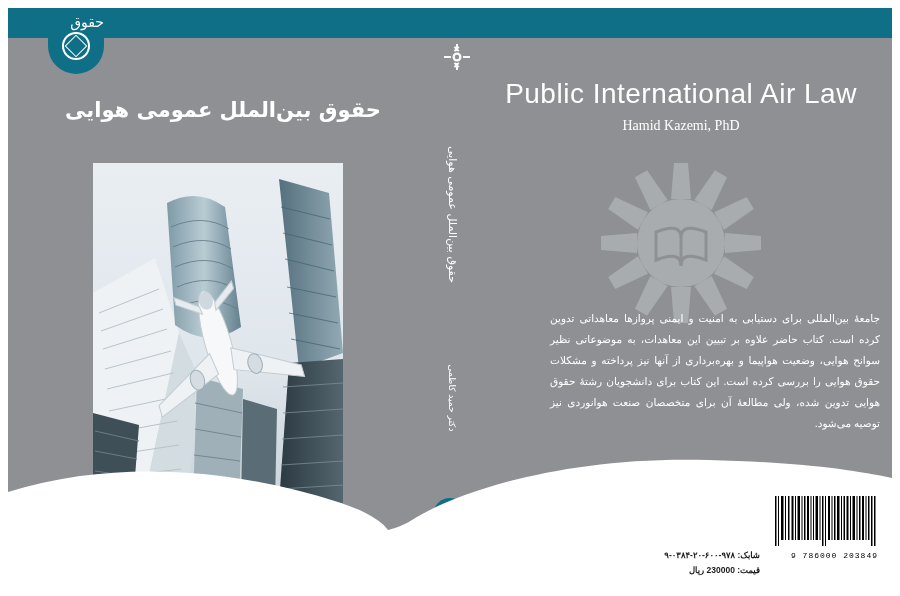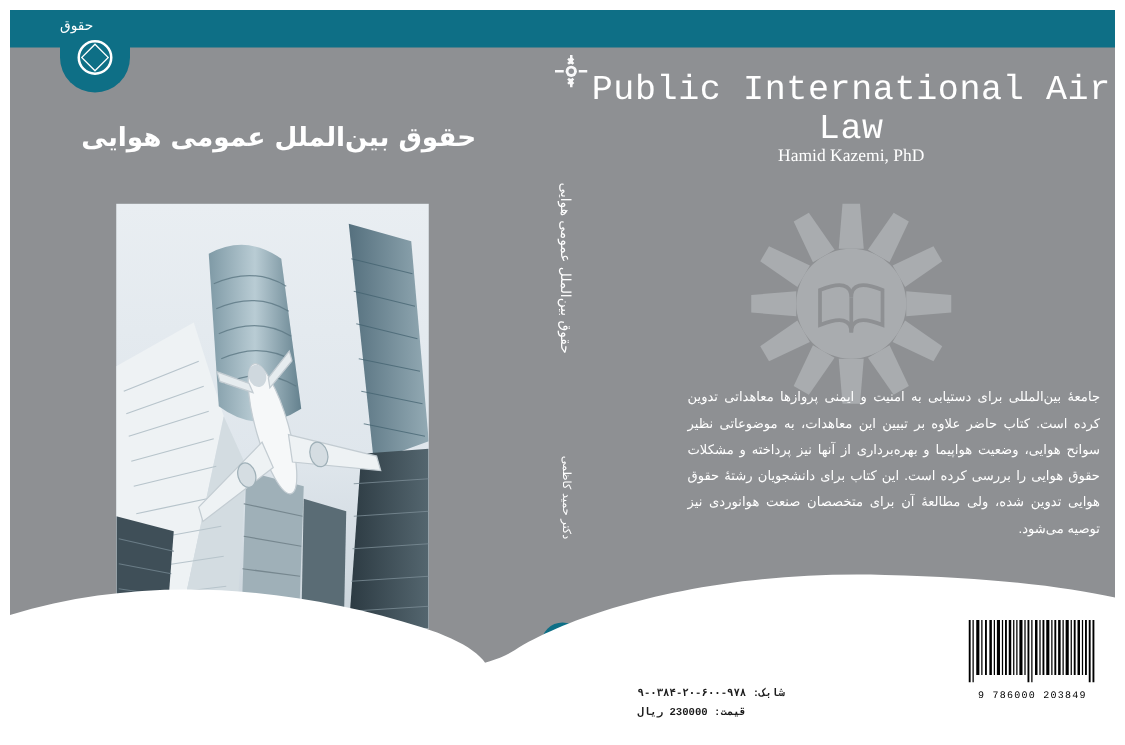--- a/index.html
+++ b/index.html
@@ -53,23 +53,23 @@
     position: absolute;
     left: 48px; top: 8px;
     width: 56px; height: 66px;
     background: #0e6f86;
     border-bottom-left-radius: 28px;
     border-bottom-right-radius: 28px;
   }
   .shield-label {
     position: absolute;
     top: 6px; left: 0; width: 100%;
-    text-align: left;
-    color: #ffffff;
-    font-size: 11px;
+    text-align: right;
+    color: #ffffff;
+    font-size: 14px;
     font-family: "DejaVu Sans", sans-serif;
     direction: rtl;
   }
   .shield-emblem {
     position: absolute;
     left: 50%; top: 24px;
     transform: translateX(-50%);
     width: 28px; height: 28px;
     border-radius: 50%;
     border: 2px solid #ffffff;
@@ -93,25 +93,25 @@
   }
 
   
   .front {
     position: absolute;
     left: 470px; top: 38px;
     width: 422px; height: 470px;
   }
   .front-title {
     position: absolute;
-    left: 0; top: 19px;
+    left: 0; top: 40px;
     width: 422px;
     text-align: center;
     color: #ffffff;
-    font-family: Liberation Mono, monospace;
+    font-family: Liberation Sans, sans-serif;
     font-size: 28px;
     letter-spacing: 0.5px;
   }
   .front-author {
     position: absolute;
     left: 0; top: 80px;
     width: 422px;
     text-align: center;
     color: #ffffff;
     font-family: "Liberation Serif", serif;
@@ -230,35 +230,35 @@
     left: 770px; top: 492px;
     width: 112px; height: 72px;
     background: #ffffff;
     padding: 4px 4px 0 4px;
     box-sizing: border-box;
   }
   .barcode-bars {
     width: 104px; height: 50px;
   }
   .barcode-num {
-    text-align: center;
+    text-align: right;
     font-family: "Liberation Mono", monospace;
     font-size: 8px;
     color: #000000;
     letter-spacing: 1px;
     margin-top: 1px;
   }
   .colophon {
     position: absolute;
     right: 140px; bottom: 18px;
     width: 250px;
-    text-align: left;
+    text-align: right;
     direction: rtl;
     color: #1b1b1b;
-    font-family: Liberation Mono, monospace;
+    font-family: Liberation Sans, sans-serif;
     font-size: 8.5px;
     line-height: 1.75;
   }
   .colophon .line-b { font-weight: bold; }
 </style>
 </head>
 <body>
 
 <div id="root">
 

